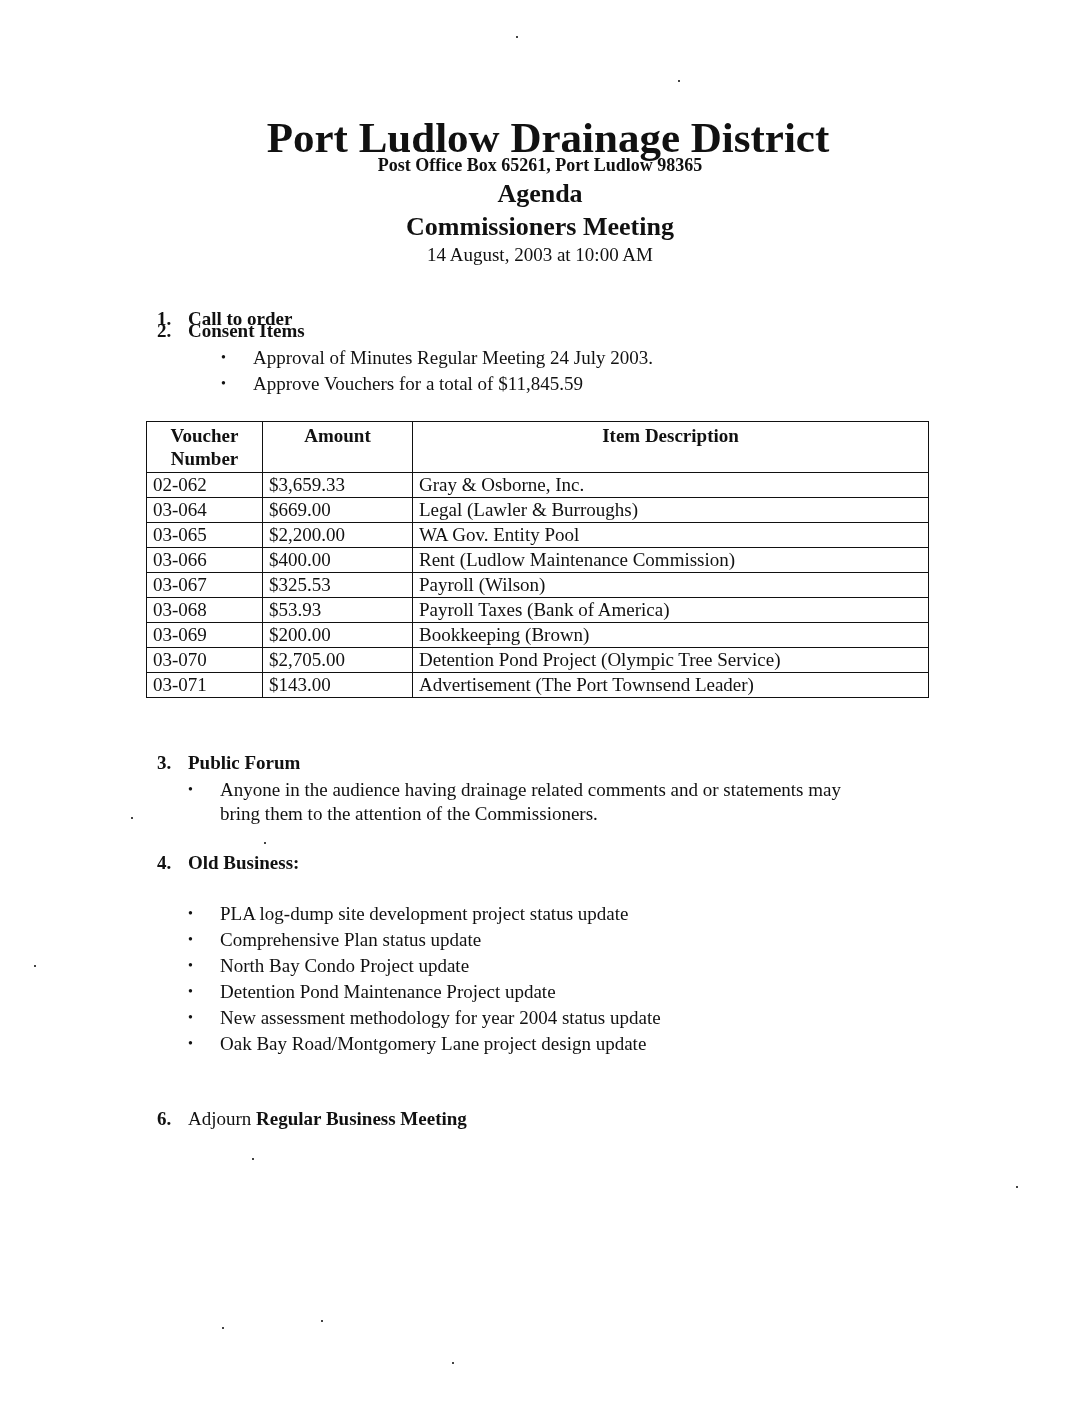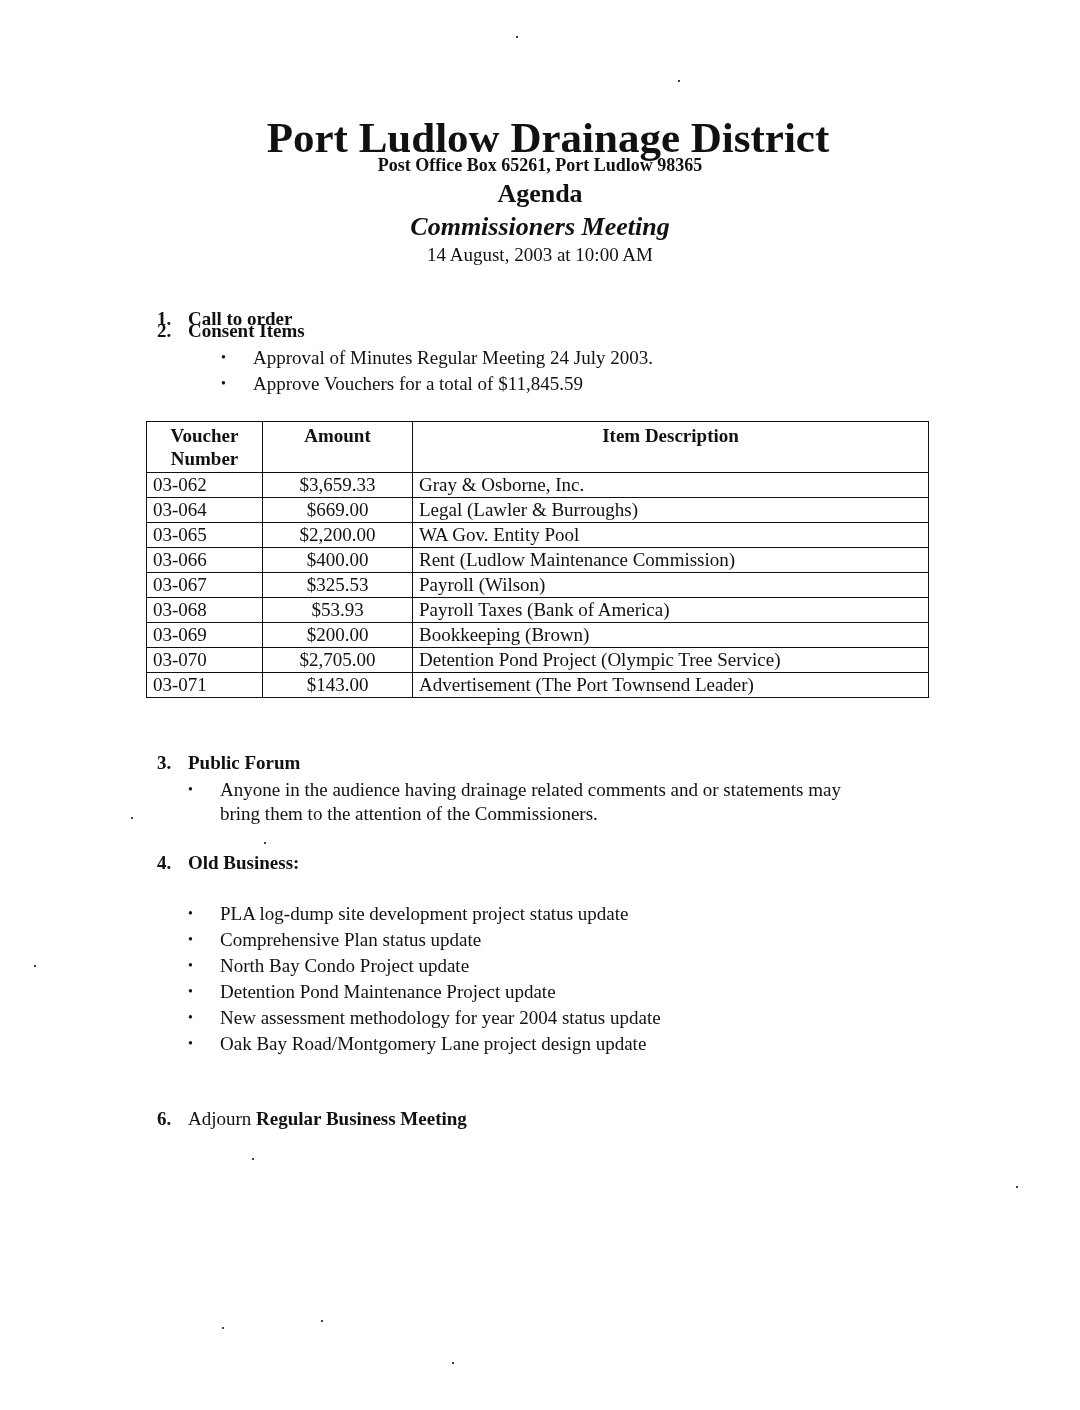--- a/index.html
+++ b/index.html
@@ -6,21 +6,21 @@
   body {
     width: 1080px; height: 1410px; position: relative; overflow: hidden;
     font-family: "Liberation Serif", "DejaVu Serif", serif; color: #111;
   }
   .page { position: absolute; left: 0; top: 0; width: 1080px; height: 1410px; }
 
   .hdr { position: absolute; left: 0; width: 1080px; text-align: center; font-weight: bold; }
   .h-title { top: 113px; font-size: 43px; padding-left: 8px; }
   .h-addr  { top: 155px; font-size: 18px; }
   .h-agenda{ top: 179px; font-size: 26px; }
-  .h-meet  { top: 212px; font-size: 26px; font-style: italic; }
+  .h-meet  { top: 212px; font-size: 26px; }
   .h-date  { top: 244px; font-size: 19px; font-weight: normal; }
 
   .sec { position: absolute; left: 157px; font-size: 19px; font-weight: bold; white-space: nowrap; }
   .sec .num { display: inline-block; width: 31px; }
   .sec .lab.normal { font-weight: normal; }
 
   .bul { position: absolute; font-size: 19px; white-space: nowrap; }
   .bul .dot { position: absolute; left: 0; top: 0; font-size: 14px; line-height: 22px; }
   .bul .txt { position: absolute; left: 32px; top: 0; line-height: 22px; }
 
@@ -29,21 +29,21 @@
     border-collapse: collapse; font-size: 19px; border-radius: 21px;
   }
   table.vouchers th, table.vouchers td {
     border: 1.5px solid #111; padding: 0 6px; vertical-align: top;
     line-height: 23px; text-align: left; font-weight: normal;
   }
   table.vouchers th { font-weight: bold; text-align: center; height: 48px; padding-top: 2px; }
   table.vouchers td { height: 24px; }
   table.vouchers th.c1 { width: 103px; }
   table.vouchers th.c2 { width: 137px; }
-  table.vouchers td.c2 { border-left-style: dashed; text-align: center; }
+  table.vouchers td.c2 { border-left-style: dashed; }
 
   .speck { position: absolute; width: 2px; height: 2px; background: #444; }
 </style>
 </head>
 <body>
 
 <div class="page">
 
   <div class="hdr h-title">Port Ludlow Drainage District</div>
   <div class="hdr h-addr">Post Office Box 65261, Port Ludlow 98365</div>
@@ -70,21 +70,21 @@
   <table class="vouchers">
     <thead>
       <tr>
         <th class="c1">Voucher Number</th>
         <th class="c2">Amount</th>
         <th class="c3">Item Description</th>
       </tr>
     </thead>
     <tbody>
       <tr>
-          <td>03-062</td>
+          <td>02-062</td>
           <td class="c2">$3,659.33</td>
           <td>Gray &amp; Osborne, Inc.</td>
         </tr>
       <tr>
           <td>03-064</td>
           <td class="c2">$669.00</td>
           <td>Legal (Lawler &amp; Burroughs)</td>
         </tr>
       <tr>
           <td>03-065</td>

